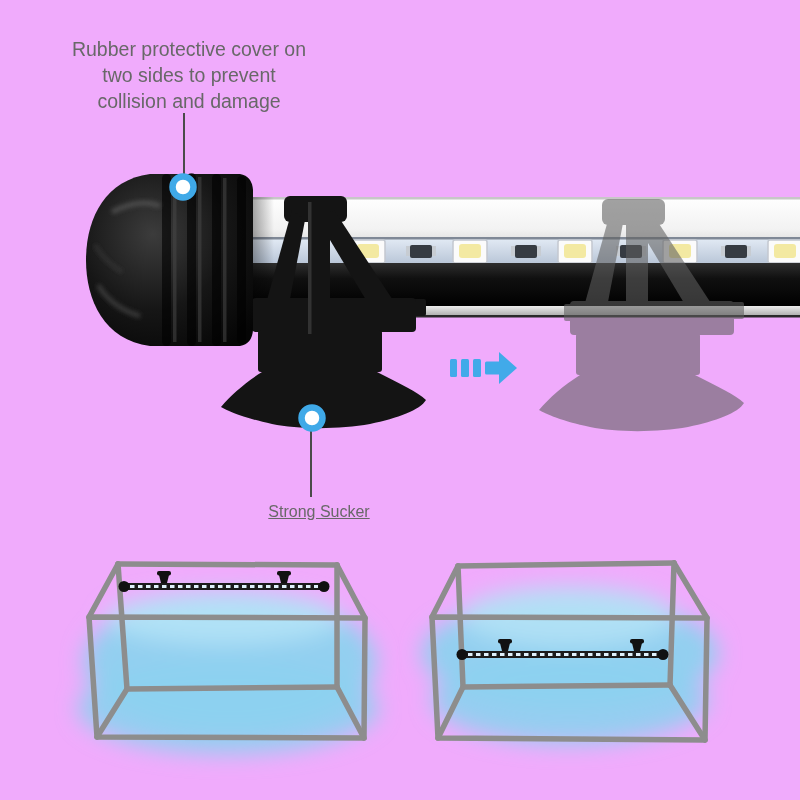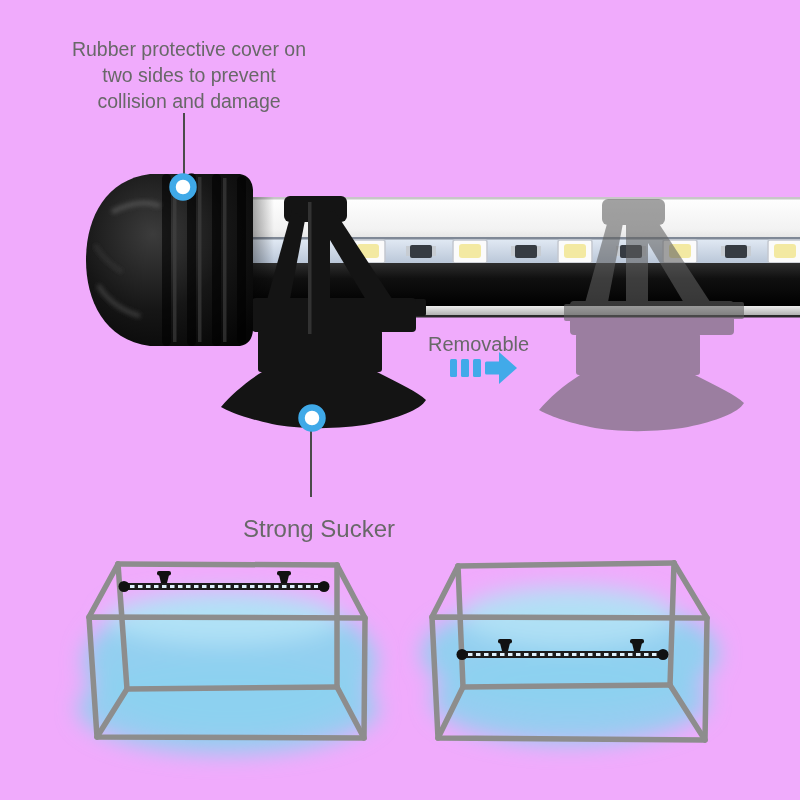--- a/index.html
+++ b/index.html
@@ -7,21 +7,21 @@
     position:relative;width:800px;height:800px;background:#f0abfc;
     font-family:"Liberation Sans", sans-serif;overflow:hidden;
   }
   .stage svg{position:absolute;overflow:visible;display:block;}
   .note{
     position:absolute;color:#686868;text-align:center;
     font-size:19.5px;line-height:26px;white-space:pre-line;
   }
   .note-rubber{left:49px;top:36px;width:280px;}
   .note-removable{left:428px;top:331px;width:120px;text-align:left;font-size:20px;}
-  .note-sucker{left:229px;top:516px;width:180px;font-size:24px;}
+  .note-sucker{left:229px;top:499px;width:180px;font-size:16px;text-decoration:underline;}
 </style>
 </head>
 <body>
 
 <div class="stage">
 
   <svg style="left:0;top:0" width="800" height="560" viewBox="0 0 800 560">
     <defs>
       <linearGradient id="gTop" x1="0" y1="0" x2="0" y2="1">
         <stop offset="0" stop-color="#ffffff"></stop>
@@ -162,21 +162,20 @@
       <rect x="461" y="359" width="8" height="18" rx="1.5"></rect>
       <rect x="473" y="359" width="8" height="18" rx="1.5"></rect>
       <rect x="485" y="361.5" width="16" height="13" rx="1.5"></rect>
       <polygon points="499,352 517,368 499,384"></polygon>
     </g>
   </svg>
 
   <div class="note note-rubber">Rubber protective cover on
 two sides to prevent
 collision and damage</div>
-  <div class="note note-removable">Removable</div>
   <div class="note note-sucker">Strong Sucker</div>
 
   <svg style="left:40px;top:550px" width="350" height="215" viewBox="0 0 350 215">
     <defs>
       <filter id="glowL" x="-60%" y="-60%" width="220%" height="220%">
           <feGaussianBlur stdDeviation="11"></feGaussianBlur>
         </filter>
     </defs>
     <g filter="url(#glowL)">
       <ellipse cx="190" cy="112" rx="146" ry="70" fill="#8dd2ef" opacity="0.95"></ellipse>

